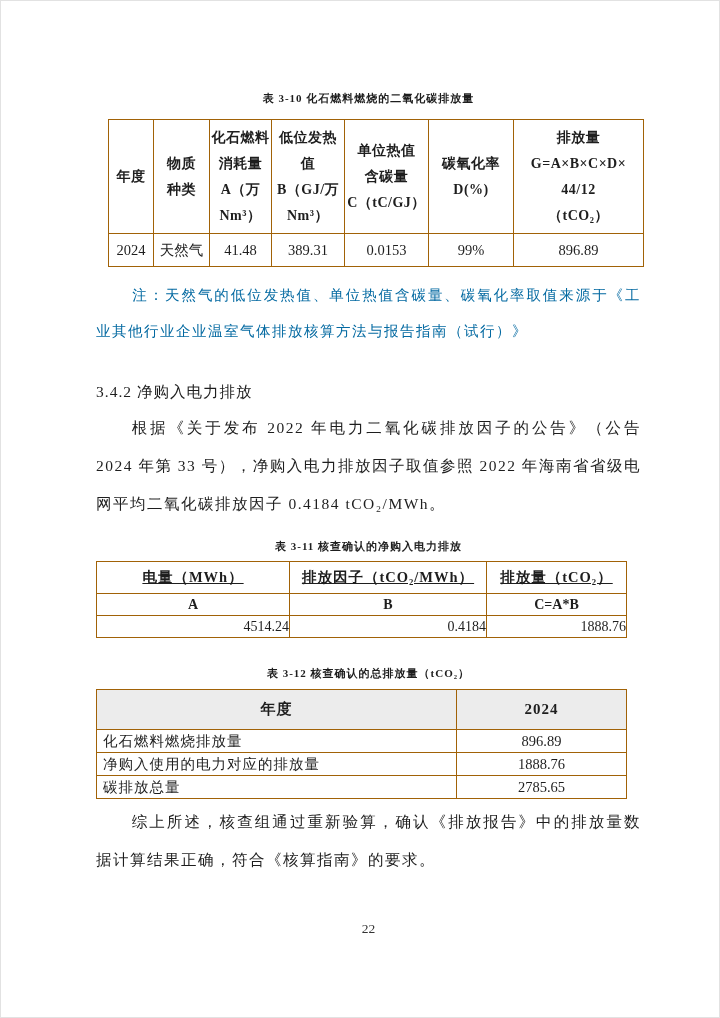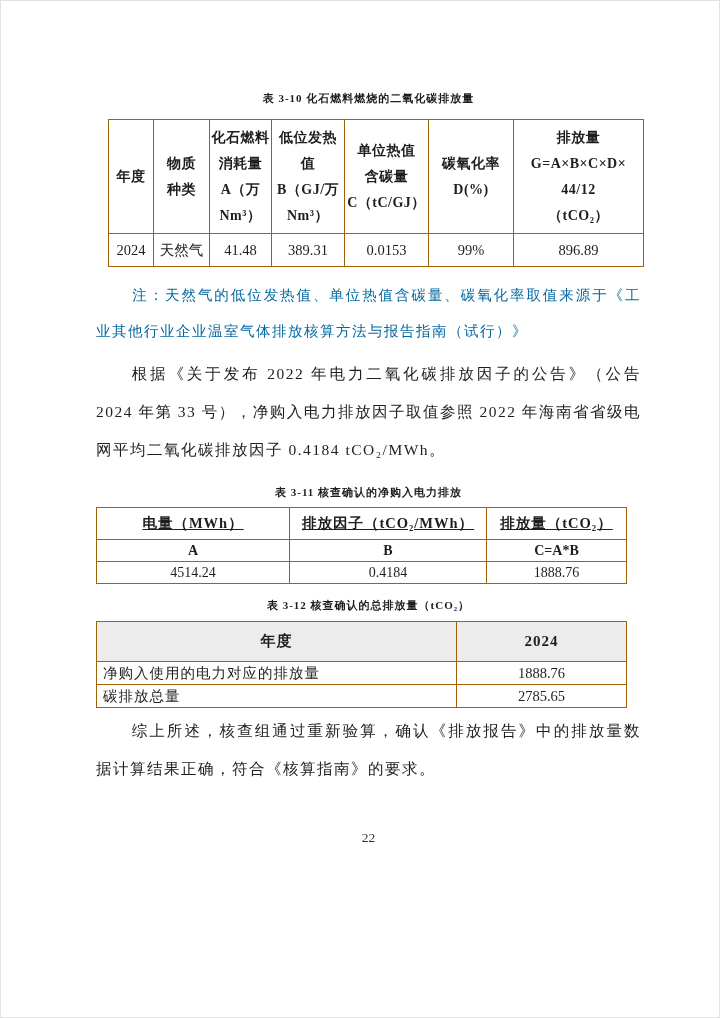--- a/index.html
+++ b/index.html
@@ -75,24 +75,24 @@
     letter-spacing: 1.5px;
     text-indent: 2.3em;
     text-align: justify;
   }
 
   
   .title-311 { margin-top: 12px; }
   .t311 { width: 530px; margin-top: 4px; }
   .t311 .hdr th { height: 32px; font-size: 14.5px; letter-spacing: 1px; text-decoration: underline; }
   .t311 .sub th { height: 22px; }
-  .t311 td { height: 22px; }
+  .t311 td { height: 22px; text-align: right; }
 
   
-  .title-312 { margin-top: 10px; }
+  .title-312 { margin-top: 24px; }
   .t312 { width: 530px; margin-top: 5px; }
   .t312 .hdr th { height: 40px; font-size: 15px; letter-spacing: 1px; }
   .t312 .hdr th.year-col { background: #ececec; }
   .t312 .hdr th.label-col { background: #ececec; }
   .t312 td { height: 23px; font-size: 14.5px; }
   .t312 td.label { text-align: left; padding-left: 6px; letter-spacing: 1px; }
 
   .closing { margin-top: 4px; }
 
   .page-number {
@@ -149,20 +149,21 @@
         <td>389.31</td>
         <td>0.0153</td>
         <td>99%</td>
         <td>896.89</td>
       </tr>
     </tbody>
       </table>
 
     <div class="note">注：天然气的低位发热值、单位热值含碳量、碳氧化率取值来源于《工业其他行业企业温室气体排放核算方法与报告指南（试行）》</div>
 
+    <div class="section-heading">3.4.2 净购入电力排放</div>
     <div class="para">根据《关于发布 2022 年电力二氧化碳排放因子的公告》（公告 2024 年第 33 号），净购入电力排放因子取值参照 2022 年海南省省级电网平均二氧化碳排放因子 0.4184 tCO₂/MWh。</div>
 
     <div class="tbl-title title-311">表 3-11  核查确认的净购入电力排放</div>
 
     <table class="t311">
       <colgroup>
         <col style="width:193px">
           <col style="width:197px">
           <col style="width:140px">
       </colgroup>
@@ -192,20 +193,24 @@
       <colgroup>
         <col style="width:360px">
           <col style="width:170px">
       </colgroup>
       <tbody>
           <tr class="hdr">
         <th class="label-col">年度</th>
         <th class="year-col">2024</th>
       </tr>
       <tr>
+        <td class="label">化石燃料燃烧排放量</td>
+        <td>896.89</td>
+      </tr>
+      <tr>
         <td class="label">净购入使用的电力对应的排放量</td>
         <td>1888.76</td>
       </tr>
       <tr>
         <td class="label">碳排放总量</td>
         <td>2785.65</td>
       </tr>
     </tbody>
       </table>
 

